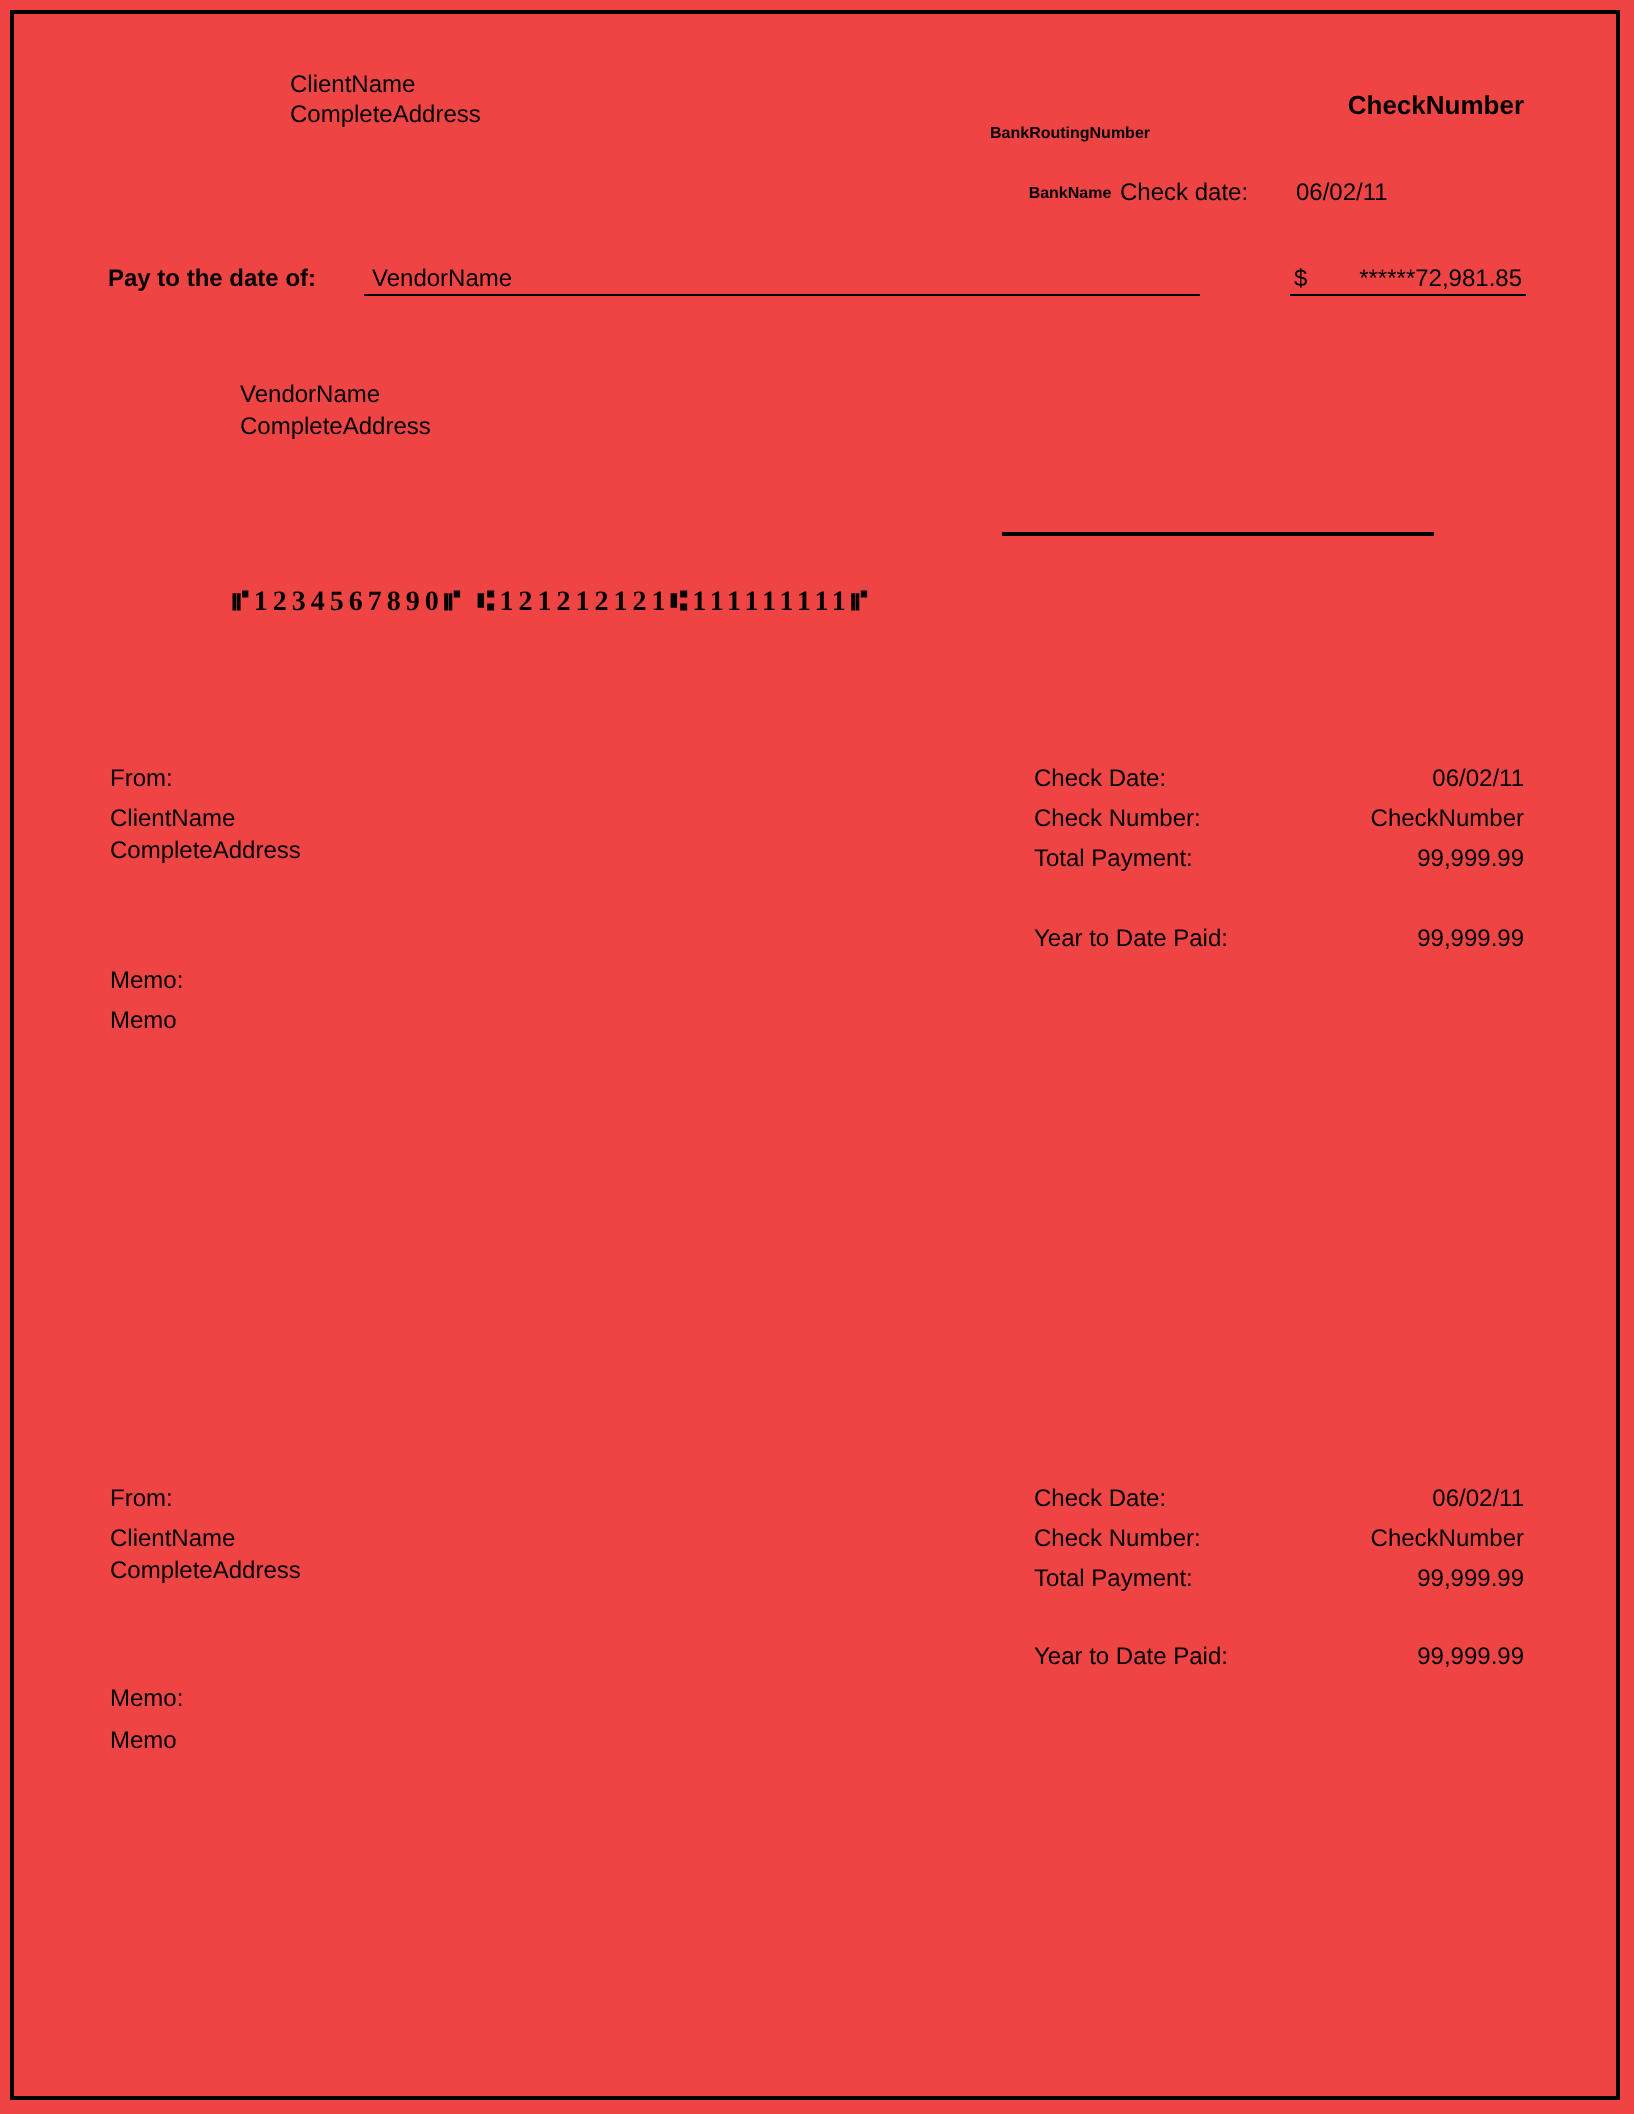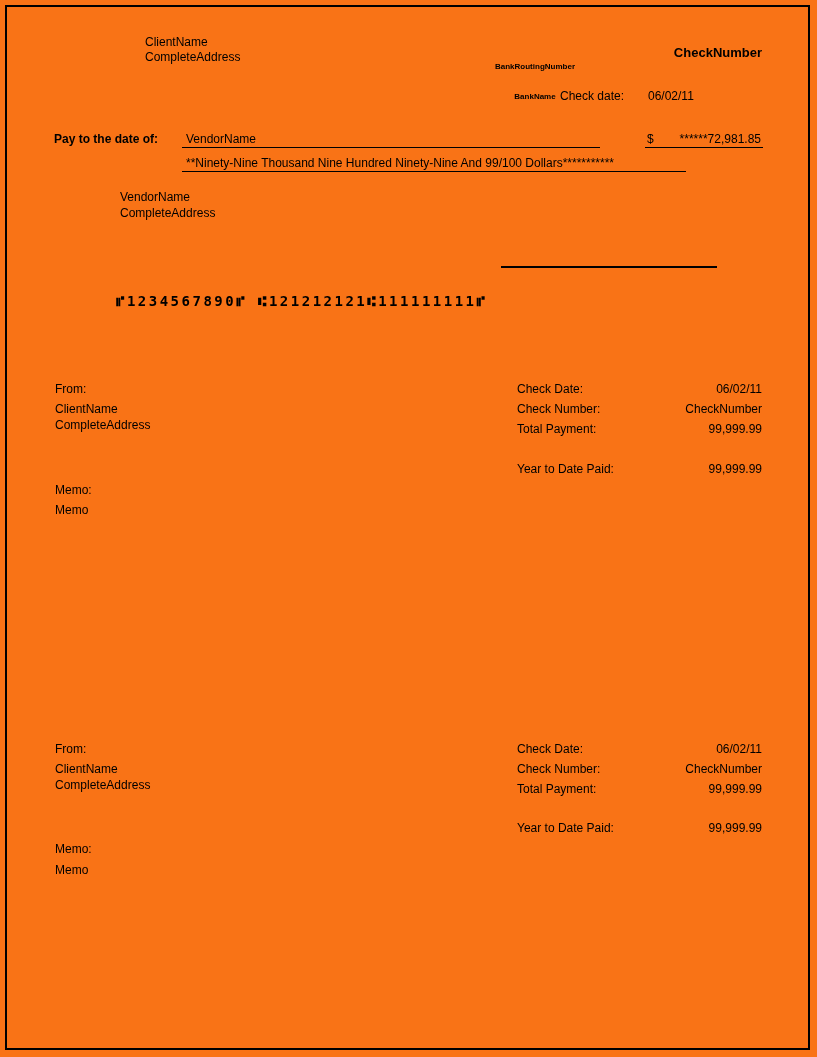--- a/index.html
+++ b/index.html
@@ -4,21 +4,21 @@
 <style>
   html, body {
     margin: 0;
     padding: 0;
     background: #ffffff;
   }
   .page {
     position: relative;
     width: 817px;
     height: 1057px;
-    background: #f97316;
+    background: #ef4444;
     font-family: "Liberation Sans", sans-serif;
     font-size: 12px;
     color: #000000;
     overflow: hidden;
   }
   .frame {
     position: absolute;
     left: 5px;
     top: 5px;
     width: 805px;
@@ -88,28 +88,27 @@
   <div class="abs" style="left:648px; top:90px;">06/02/11</div>
 
   <div class="abs b" style="left:54px; top:133px;">Pay to the date of:</div>
   <div class="rule payline" style="left:182px; top:130px; width:418px;">VendorName</div>
 
   <div class="rule amountline" style="left:645px; top:130px; width:118px;">
     <span>$</span>
     <span>******72,981.85</span>
   </div>
 
-  <div class="rule payline" style="left:182px; top:154px; width:504px;">**Ninety-Nine Thousand Nine Hundred Ninety-Nine And 99/100 Dollars***********</div>
 
   <div class="abs" style="left:120px; top:191px;">VendorName</div>
   <div class="abs" style="left:120px; top:207px;">CompleteAddress</div>
 
   <div class="sigline" style="left:501px; top:266px; width:216px;"></div>
 
-  <div class="abs micr" style="left:116px; top:295px;">⑈1234567890⑈ ⑆121212121⑆111111111⑈</div>
+  <div class="abs micr" style="left:116px; top:295px;font-family:Liberation Serif, serif;">⑈1234567890⑈ ⑆121212121⑆111111111⑈</div>
 
   <div class="abs" style="left:55px; top:383px;">From:</div>
   <div class="abs" style="left:55px; top:403px;">ClientName</div>
   <div class="abs" style="left:55px; top:419px;">CompleteAddress</div>
 
   <div class="abs" style="left:517px; top:383px;">Check Date:</div>
   <div class="abs right" style="right:55px; top:383px;">06/02/11</div>
   <div class="abs" style="left:517px; top:403px;">Check Number:</div>
   <div class="abs right" style="right:55px; top:403px;">CheckNumber</div>
   <div class="abs" style="left:517px; top:423px;">Total Payment:</div>

